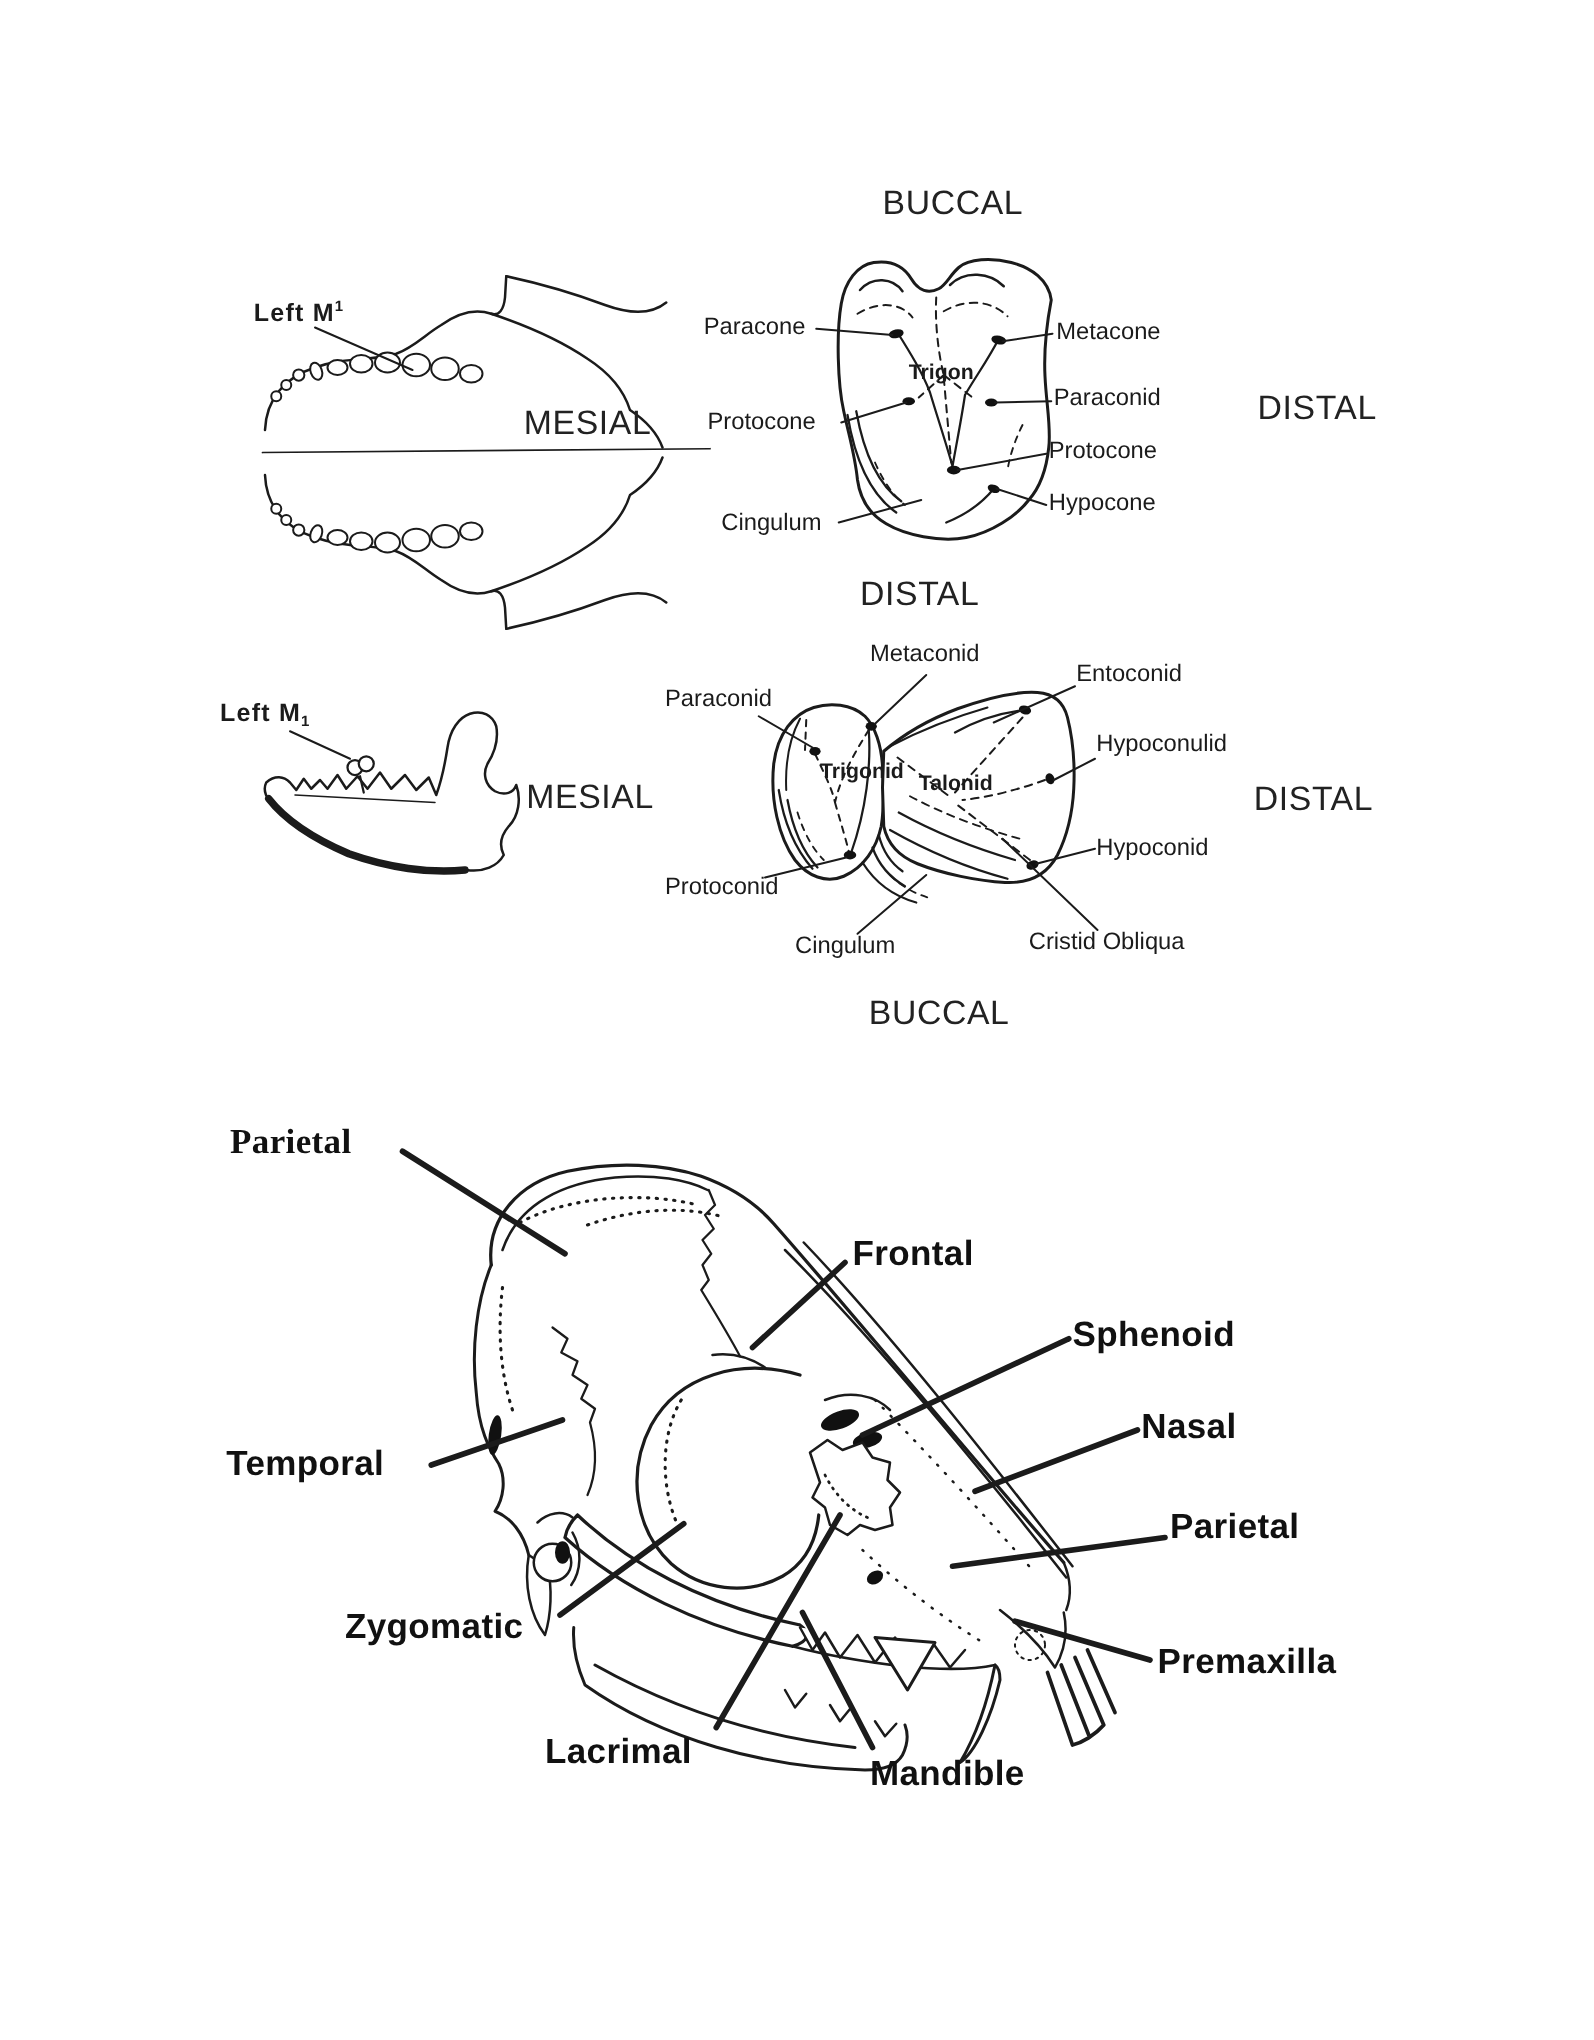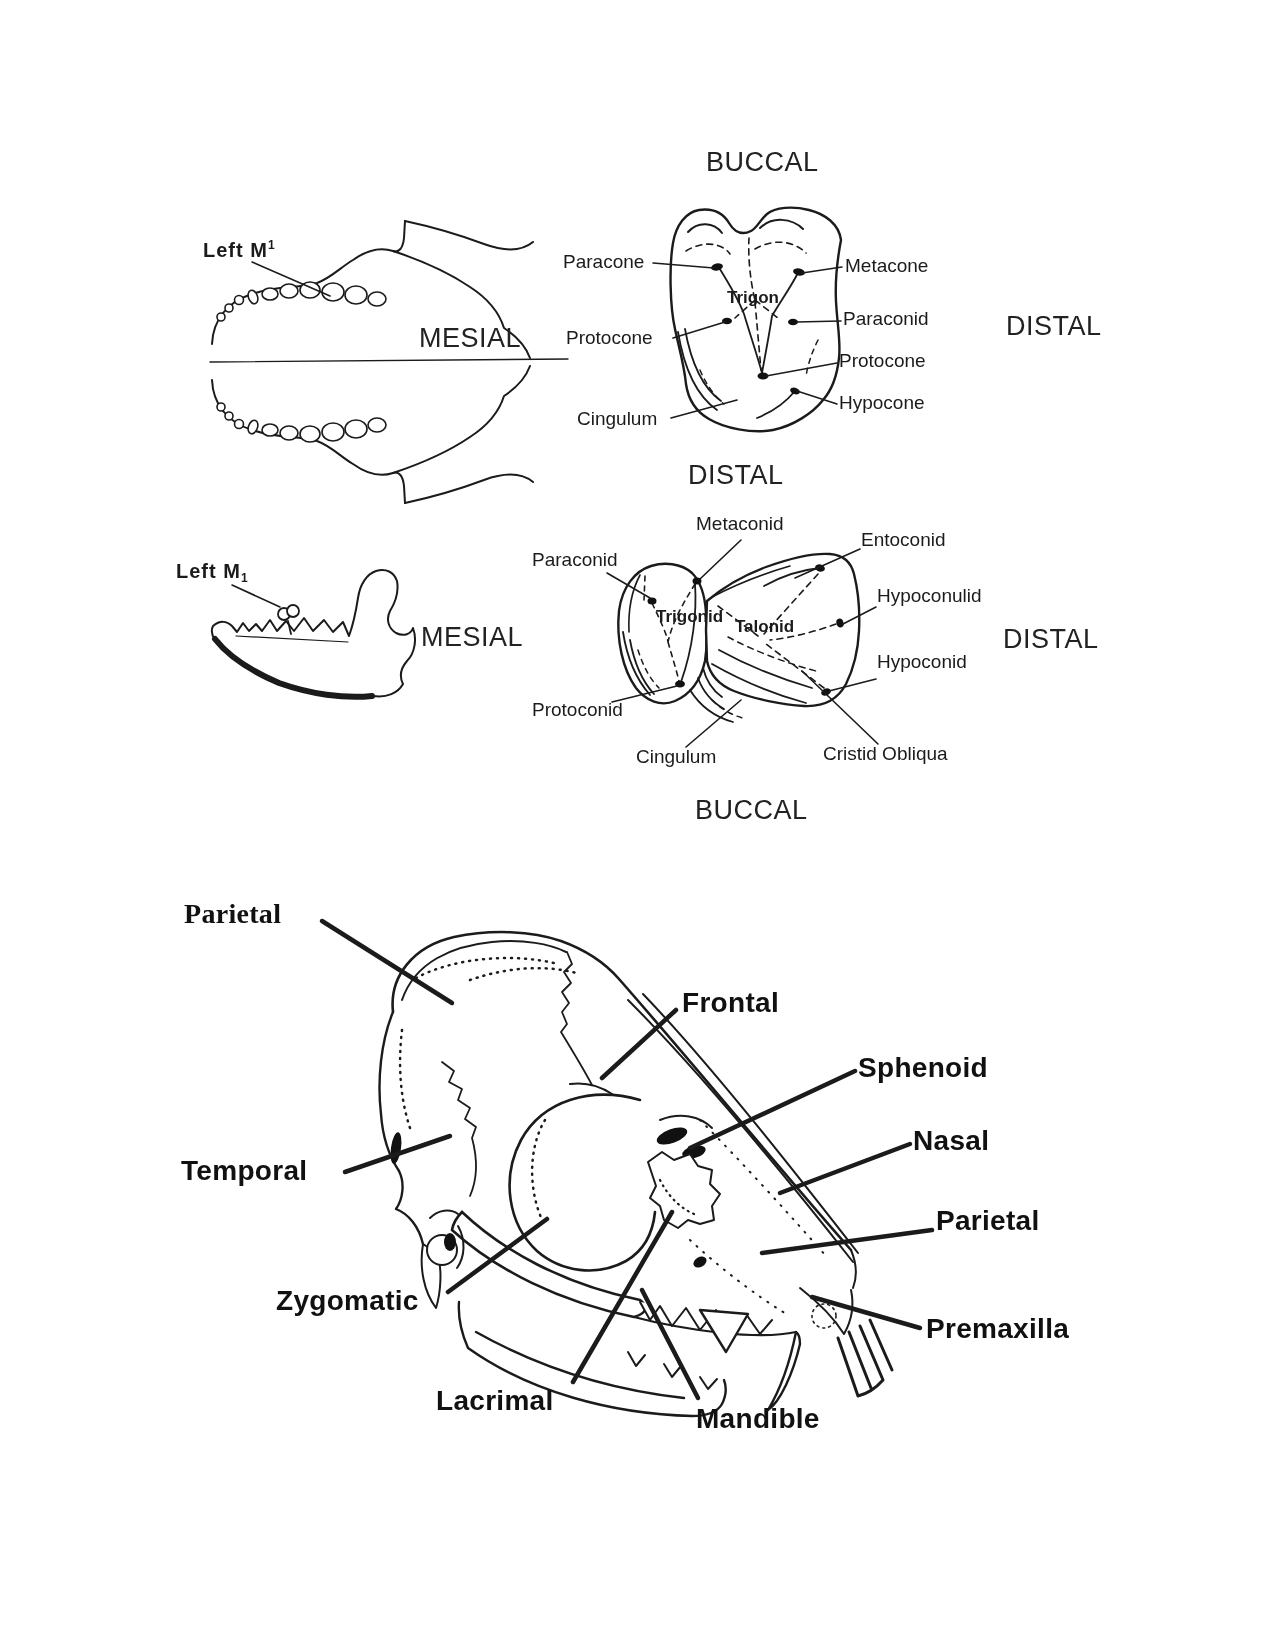--- a/index.html
+++ b/index.html
@@ -202,21 +202,21 @@
 
 <div class="lbl spec" style="left:176px;top:561px;"><span>Left M</span><sub>1</sub></div>
 <div class="lbl orient" style="left:421px;top:623px;">MESIAL</div>
 <div class="lbl lab" style="left:696px;top:513px;">Metaconid</div>
 <div class="lbl lab" style="left:861px;top:529px;">Entoconid</div>
 <div class="lbl lab" style="left:532px;top:549px;">Paraconid</div>
 <div class="lbl lab" style="left:877px;top:585px;">Hypoconulid</div>
 <div class="lbl fossa" style="left:640px;top:608px;margin-left:16px;">Trigonid</div>
 <div class="lbl fossa" style="left:735px;top:618px;">Talonid</div>
 <div class="lbl orient" style="left:1003px;top:625px;">DISTAL</div>
-<div class="lbl lab" style="left:877px;top:651px;text-align:center;">Hypoconid</div>
+<div class="lbl lab" style="left:877px;top:668px;text-align:center;">Hypoconid</div>
 <div class="lbl lab" style="left:532px;top:699px;">Protoconid</div>
 <div class="lbl lab" style="left:636px;top:746px;">Cingulum</div>
 <div class="lbl lab" style="left:823px;top:743px;">Cristid Obliqua</div>
 <div class="lbl orient" style="left:695px;top:796px;">BUCCAL</div>
 
 <div class="lbl bone" style="left:184px;top:899px;font-family:Liberation Serif, serif;">Parietal</div>
 <div class="lbl bone" style="left:682px;top:988px;">Frontal</div>
 <div class="lbl bone" style="left:858px;top:1053px;">Sphenoid</div>
 <div class="lbl bone" style="left:913px;top:1126px;">Nasal</div>
 <div class="lbl bone" style="left:181px;top:1156px;">Temporal</div>

